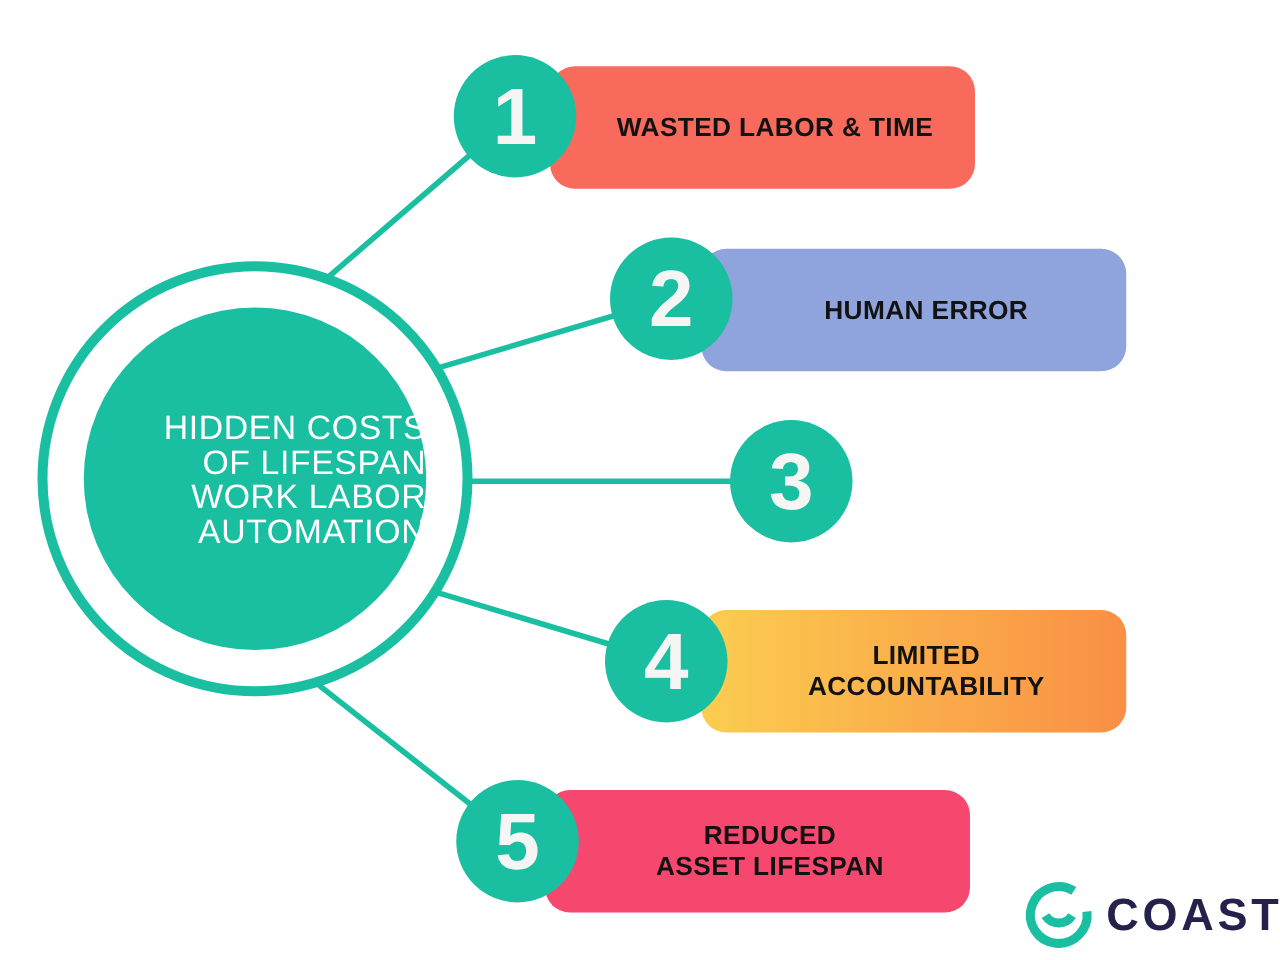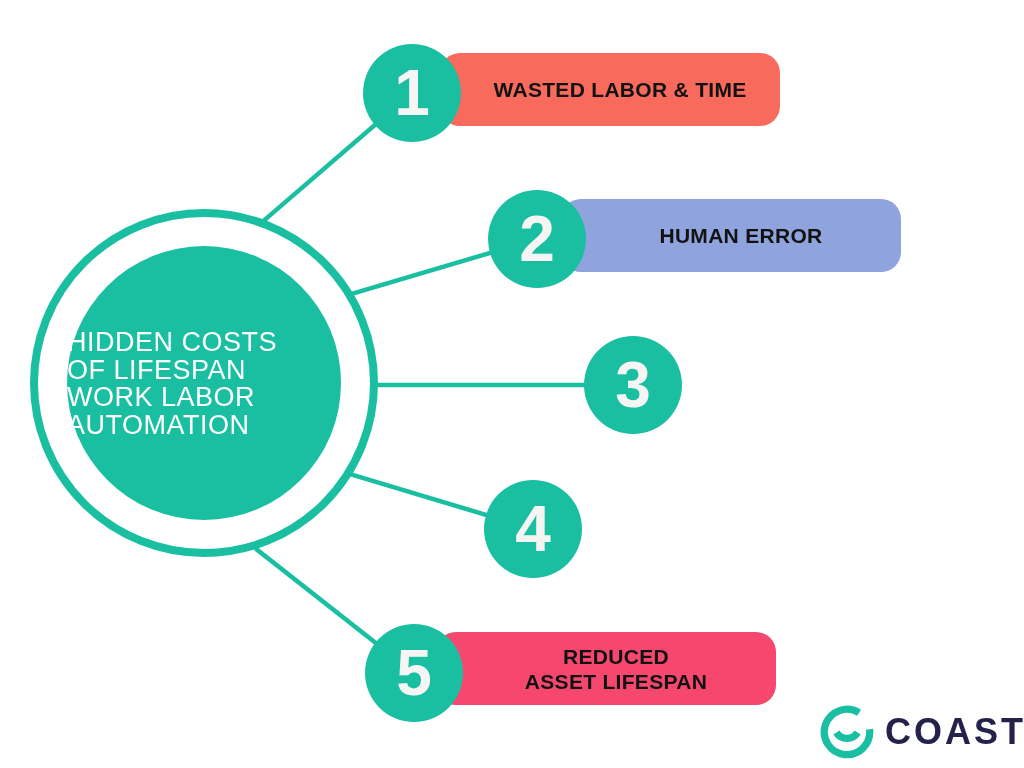--- a/index.html
+++ b/index.html
@@ -11,28 +11,28 @@
   #connectors{position:absolute;left:0;top:0;z-index:0;}
   .connector{stroke:var(--teal);stroke-width:4.5;fill:none;}
   
   .center-ring{
     position:absolute;left:30px;top:209px;width:348px;height:348px;box-sizing:border-box;
     border:8px solid var(--teal);border-radius:50%;background:#ffffff;z-index:1;
   }
   .center-disc{
     position:absolute;left:67px;top:246px;width:274px;height:274px;border-radius:50%;
     background:var(--teal);z-index:2;display:flex;flex-direction:column;
-    align-items:flex-start;justify-content:center;text-align:center;padding-top:2px;box-sizing:border-box;
+    align-items:flex-end;justify-content:center;text-align:center;padding-top:2px;box-sizing:border-box;
   }
   .center-line{
     color:#ffffff;font-size:27px;line-height:27.5px;font-weight:400;letter-spacing:0.5px;
   }
   
   .item-rect{
-    position:absolute;width:340px;height:73px;border-radius:20px;z-index:3;
+    position:absolute;width:340px;height:98px;border-radius:20px;z-index:3;
     display:flex;align-items:center;justify-content:center;
     padding-left:20px;box-sizing:border-box;
   }
   .item-label{
     font-size:21px;font-weight:700;color:var(--label-color);letter-spacing:0.3px;
     text-align:center;white-space:pre-line;line-height:25px;
   }
   .rect-1{left:440px;top:53px;background:var(--item1);}
   .rect-2{left:561px;top:199px;background:var(--item2);}
   .rect-3{left:663px;top:343px;background:var(--item3);}
@@ -87,20 +87,24 @@
     <span class="item-label">HUMAN ERROR</span>
   </div>
   <div class="item-circle circle-2">
     <span class="item-number">2</span>
   </div>
 
   <div class="item-circle circle-3">
     <span class="item-number">3</span>
   </div>
 
+  <div class="item-rect rect-4">
+    <span class="item-label">LIMITED
+ACCOUNTABILITY</span>
+  </div>
   <div class="item-circle circle-4">
     <span class="item-number">4</span>
   </div>
 
   <div class="item-rect rect-5">
     <span class="item-label">REDUCED
 ASSET LIFESPAN</span>
   </div>
   <div class="item-circle circle-5">
     <span class="item-number">5</span>

